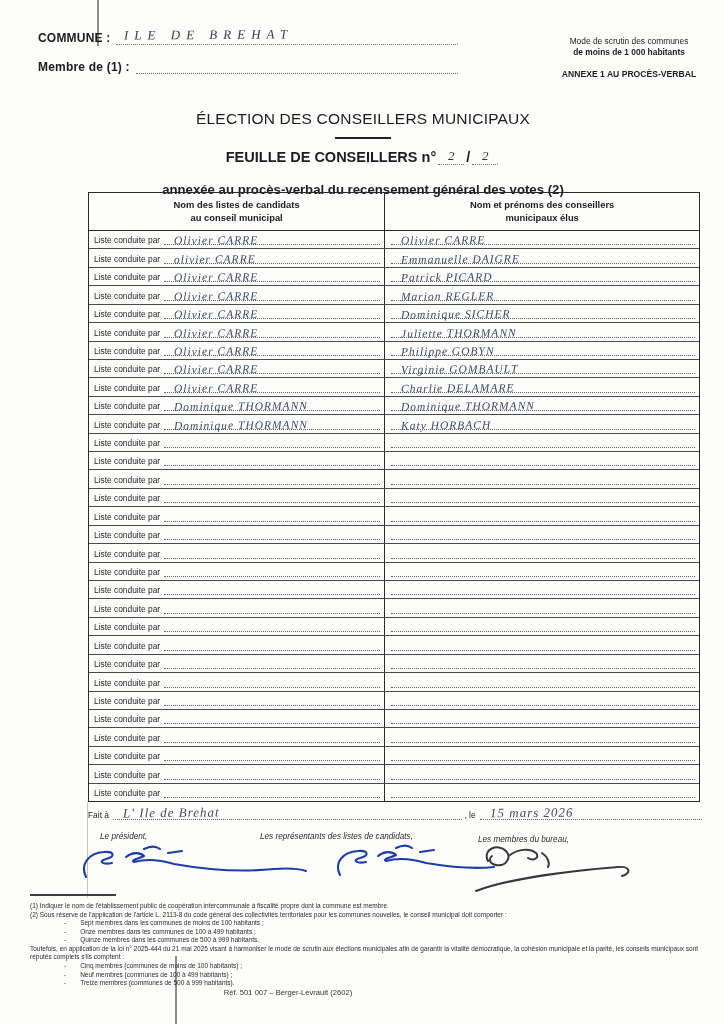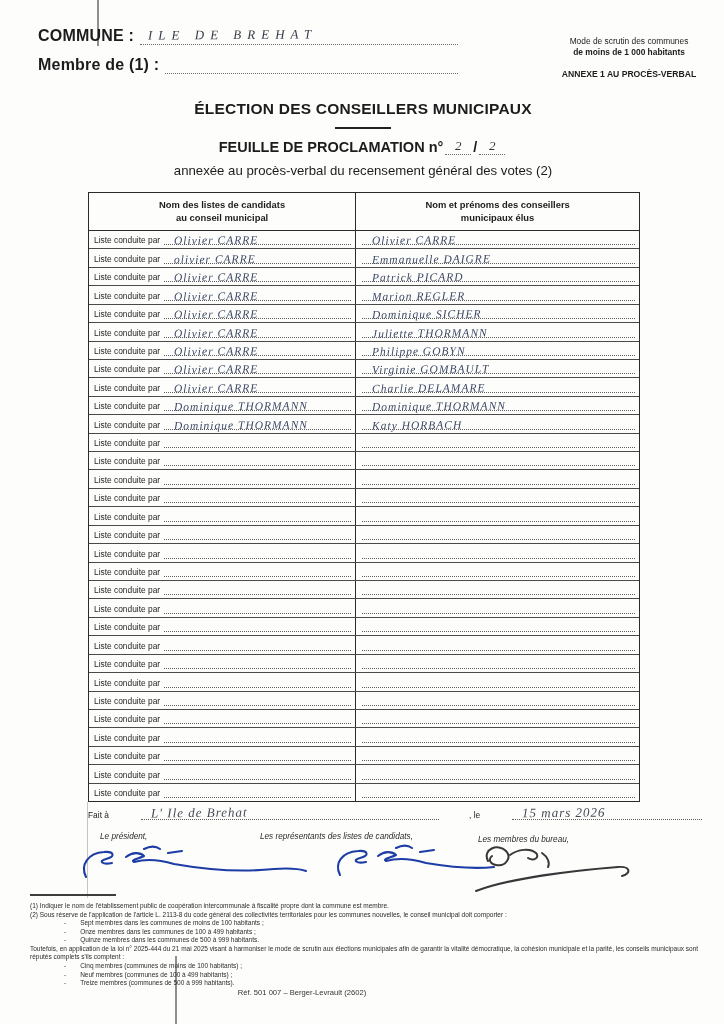--- a/index.html
+++ b/index.html
@@ -9,71 +9,71 @@
     font-family:"Liberation Sans",sans-serif;color:#1c1c1c;
     box-shadow:0 0 4px rgba(0,0,0,.3);
   }
   
   .vline{position:absolute;background:#8f8f8f;width:1.5px;}
   .vline.faint{background:#c4c4c2;width:1px;}
 
   
   .hdr-left{position:absolute;left:38px;top:26px;width:420px;}
   .hdr-row{display:flex;align-items:flex-end;margin-bottom:10px;}
-  .hdr-label{font-weight:bold;font-size:16px;white-space:nowrap;letter-spacing:.2px;}
+  .hdr-label{font-weight:bold;font-size:12px;white-space:nowrap;letter-spacing:.2px;}
   .hdr-fill{flex:1;border-bottom:1.5px dotted #6b6b6b;position:relative;height:18px;margin-left:6px;}
   .hand{font-family:cursive;font-style:italic;color:#3c4252;}
   .hand-caps{position:absolute;left:8px;bottom:1px;font-size:13px;letter-spacing:6px;color:#383d47;transform:rotate(-.4deg);white-space:nowrap;}
   .hdr-right{position:absolute;left:540px;top:36px;width:178px;text-align:center;font-size:8.4px;line-height:1.3;}
   .hdr-right .b{font-weight:bold;}
   .annexe{font-weight:bold;margin-top:11px;font-size:8.6px;line-height:1.3;}
 
   
   .titles{position:absolute;left:56px;top:100px;width:614px;text-align:center;}
-  .t-main{font-weight:bold;font-size:15.5px;letter-spacing:.2px;}
+  .t-main{font-weight:normal;font-size:15.5px;letter-spacing:.2px;margin-top:10px;}
   .t-rule{width:56px;height:1.6px;background:#222;margin:9px auto 8px auto;}
   .t-sheet{font-weight:bold;font-size:14.5px;display:inline-flex;align-items:flex-end;}
   .numline{display:inline-block;border-bottom:1.5px dotted #6b6b6b;min-width:26px;text-align:center;margin:0 2px;}
   .numline .hand{font-size:13px;font-weight:normal;color:#30343c;}
-  .t-annex{font-size:13.2px;margin-top:7px;font-weight:400;}
-
-  
-  .ptable{position:absolute;left:88px;top:192px;width:552px;height:610px;border:1.4px solid #2a2a2a;display:flex;flex-direction:column;box-sizing:border-box;}
+  .t-annex{font-size:13.2px;margin-top:16px;font-weight:700;}
+
+  
+  .ptable{position:absolute;left:88px;top:192px;width:612px;height:610px;border:1.4px solid #2a2a2a;display:flex;flex-direction:column;box-sizing:border-box;}
   .thead{display:flex;height:37px;border-bottom:1.3px solid #2a2a2a;flex:none;}
   .thcell{display:flex;flex-direction:column;justify-content:center;text-align:center;font-weight:bold;font-size:9.4px;line-height:1.35;}
   .tc1{width:48.4%;box-sizing:border-box;}
   .tc2{width:51.6%;border-left:1.1px solid #2a2a2a;box-sizing:border-box;}
   .trows{flex:1;display:flex;flex-direction:column;}
   .trow{flex:1;display:flex;border-top:1px solid #4a4a4a;}
   .trow:first-child{border-top:none;}
   .tcell{display:flex;align-items:flex-end;box-sizing:border-box;padding:0 4px 3px 4px;}
   .rlabel{font-size:8.4px;color:#1f1f1f;white-space:nowrap;padding-left:1px;}
   .dotline{flex:1;border-bottom:1.2px dotted #5e5e5e;position:relative;height:12px;margin-left:4px;}
   .dotline .hw{position:absolute;left:10px;bottom:-2px;font-family:cursive;font-style:italic;font-size:11.5px;color:#3c4864;letter-spacing:1px;white-space:nowrap;transform:rotate(-.5deg);}
   .tc2cell .dotline{margin-left:2px;}
 
   
-  .closing{position:absolute;left:88px;top:806px;width:614px;display:flex;align-items:flex-end;font-size:8.4px;gap:28px;}
+  .closing{position:absolute;left:88px;top:806px;width:614px;display:flex;align-items:flex-end;font-size:8.4px;}
   .closing .dotline{height:13px;}
   .closing .hw{font-size:13px;color:#454a55;}
   .c-place{flex:1.65;}
   .c-date{flex:1.05;}
   .le{white-space:nowrap;margin-left:2px;}
 
   
   .sig-label{position:absolute;font-size:8.2px;font-style:italic;color:#2a2a2a;white-space:nowrap;}
   .sigs{position:absolute;left:78px;top:843px;width:570px;height:64px;}
 
   
   .fn-sep{position:absolute;left:30px;top:894px;width:86px;height:1.5px;background:#3e3e3e;}
   .footnotes{position:absolute;left:30px;top:902px;width:674px;font-size:6.5px;line-height:1.32;color:#2b2b2b;}
   .fn-p{text-indent:-9px;padding-left:9px;}
   .fn-ul{margin:0;padding:0 0 0 34px;list-style:none;}
   .fn-ul li::before{content:"-";margin-right:14px;}
-  .ref{position:absolute;left:0;top:988px;width:576px;text-align:center;font-size:7.6px;color:#333;padding-left:14px;}
+  .ref{position:absolute;left:0;top:988px;width:576px;text-align:center;font-size:7.6px;color:#333;}
 
   svg path{fill:none;stroke-linecap:round;stroke-linejoin:round;}
 </style>
 </head>
 <body>
 
 <div class="page">
 
   <div class="vline" style="left:97px;top:0;height:46px;"></div>
   <div class="vline faint" style="left:87px;top:802px;height:96px;"></div>
@@ -96,21 +96,21 @@
     <div>Mode de scrutin des communes</div>
     <div class="b">de moins de 1 000 habitants</div>
     <div class="annexe">ANNEXE 1 AU PROCÈS-VERBAL</div>
   </div>
 
   <div class="titles">
     <div class="t-main">ÉLECTION DES CONSEILLERS MUNICIPAUX</div>
     <div class="t-rule"></div>
     <div>
       <span class="t-sheet">
-        <span>FEUILLE DE PROCLAMATION n°</span>
+        <span>FEUILLE DE CONSEILLERS n°</span>
         <span class="numline"><span class="hand">2</span></span>
         <span>/</span>
         <span class="numline"><span class="hand">2</span></span>
       </span>
     </div>
     <div class="t-annex">annexée au procès-verbal du recensement général des votes (2)</div>
   </div>
 
   <div class="ptable">
     <div class="thead">

